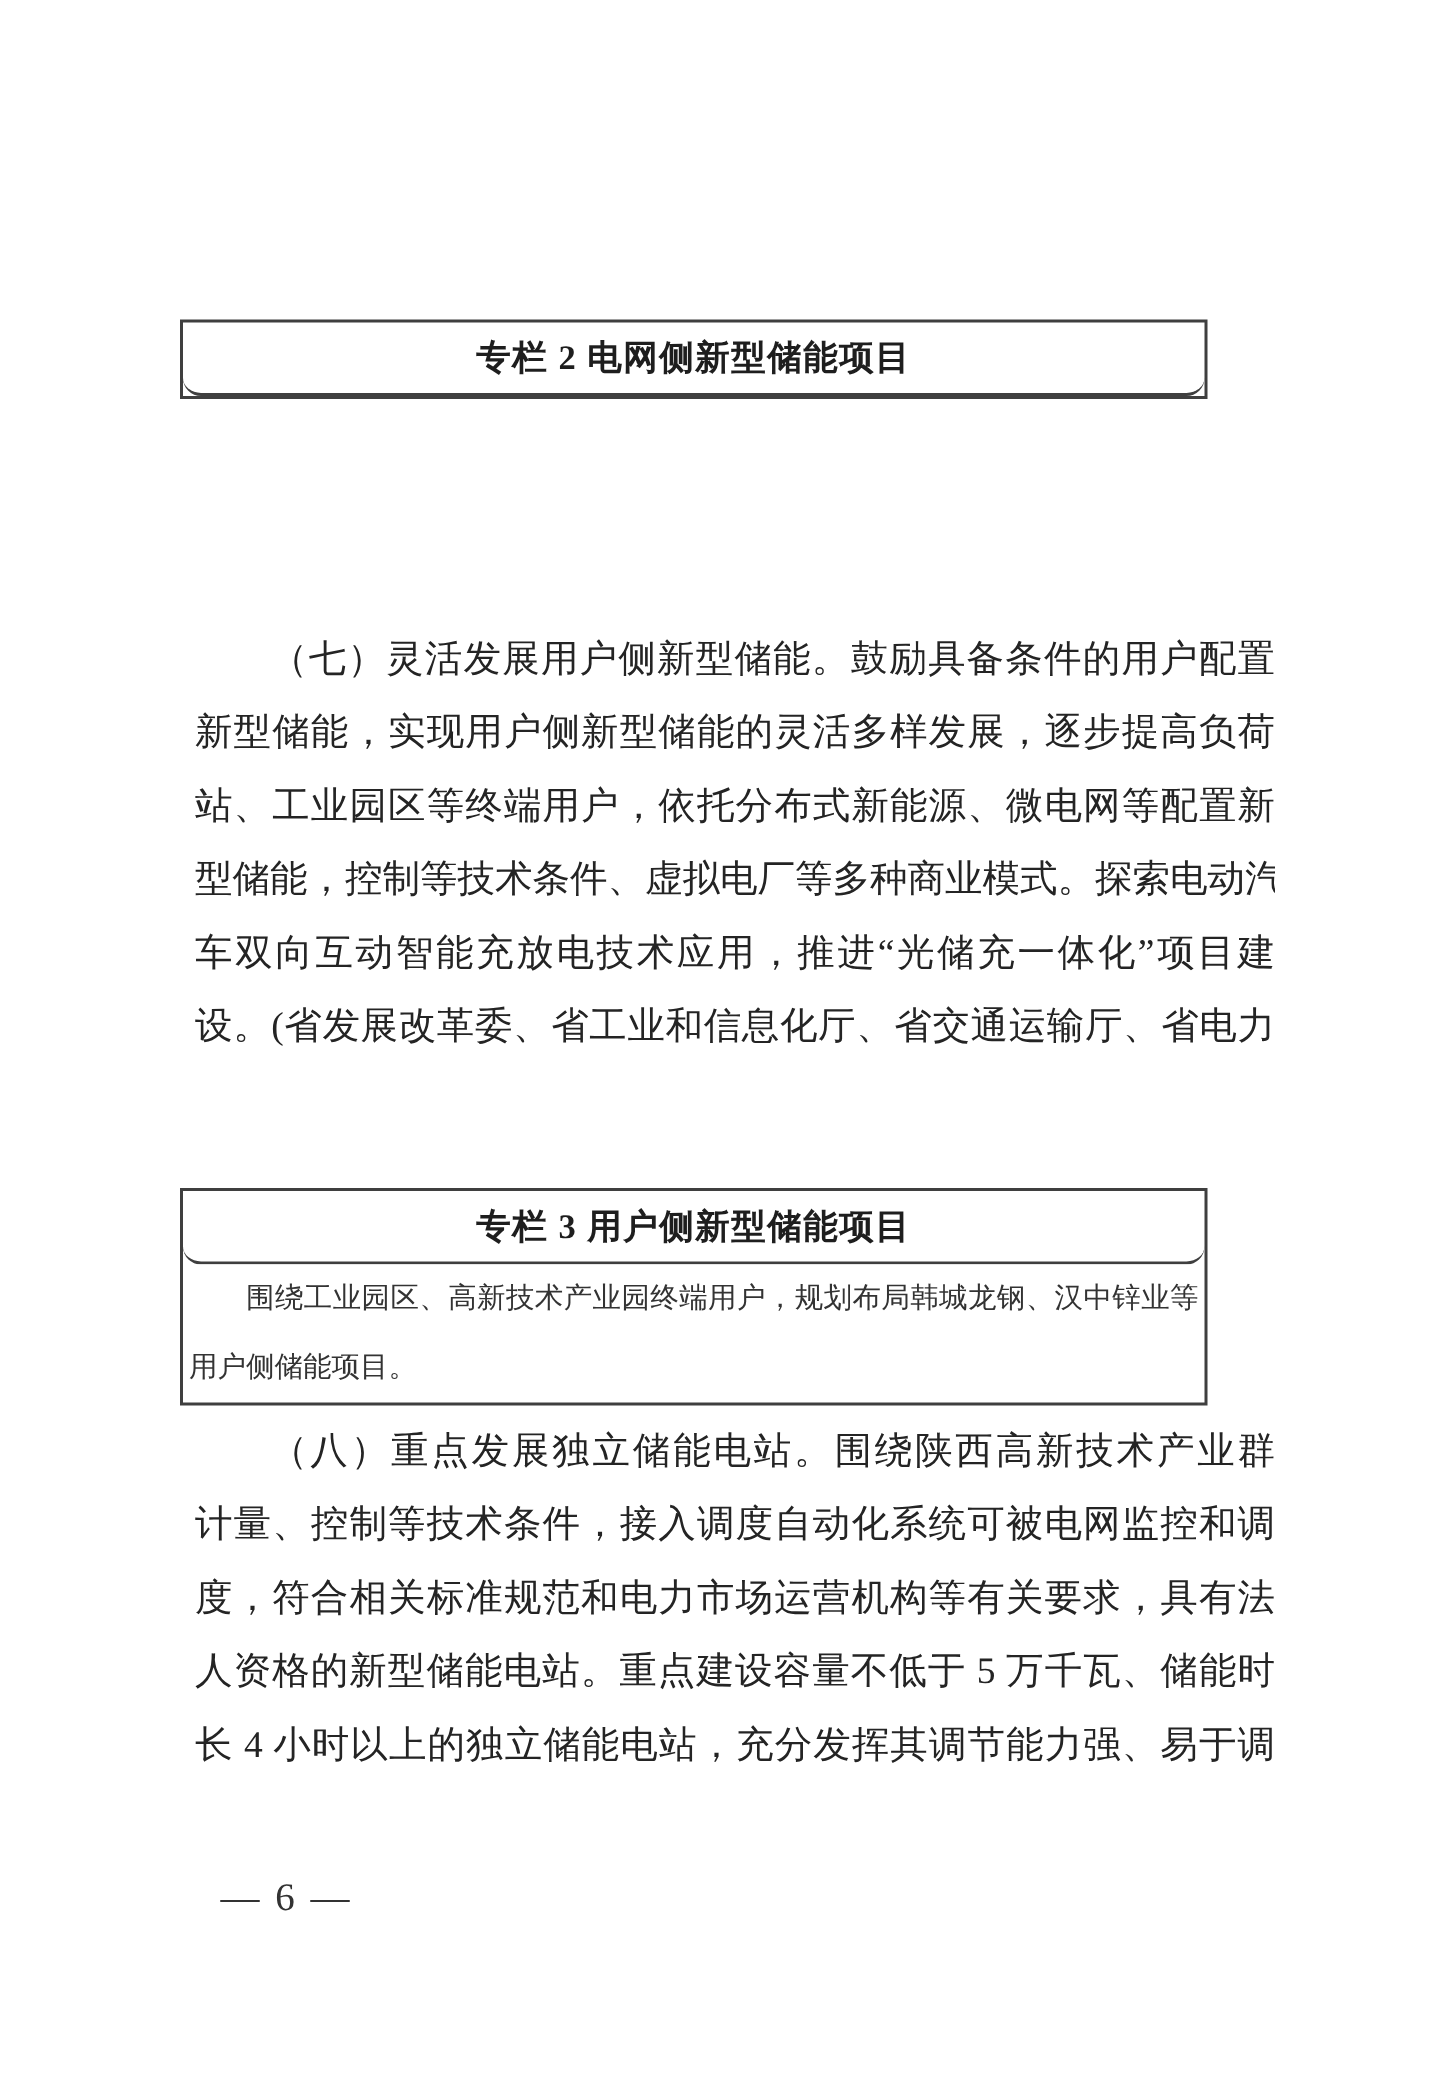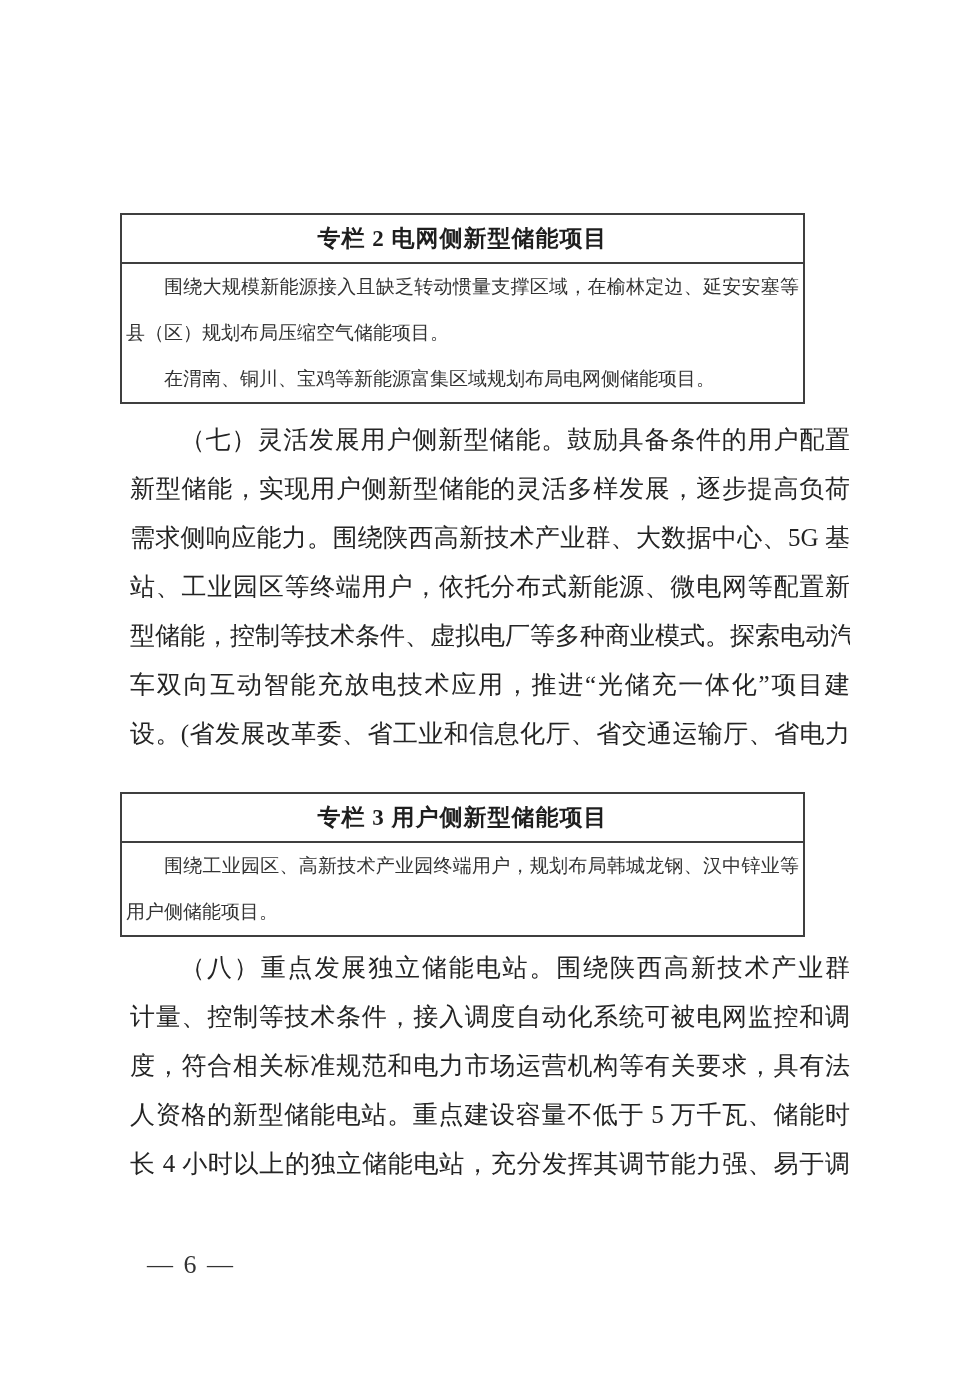--- a/index.html
+++ b/index.html
@@ -26,20 +26,21 @@
   .box-title {
     height: 47px;
     border-bottom: 2px solid #3f3f3f;
     display: flex;
     align-items: center;
     justify-content: center;
     font-weight: 700;
     font-size: 23px;
     color: #1e1e1e;
     letter-spacing: 1px;
+    border-radius: 12px;
   }
   .box-body { padding: 0 4px; }
   .box-line {
     height: 46px;
     line-height: 46px;
     font-size: 19px;
     color: #333333;
     text-align: justify;
     text-align-last: justify;
     overflow: hidden;
@@ -78,31 +79,25 @@
     letter-spacing: 2px;
   }
 </style>
 </head>
 <body>
 
 <div class="page">
 
   <div class="column-box box-2">
     <div class="box-title">专栏 2 电网侧新型储能项目</div>
-    <div class="box-body">
-      <div class="box-line indent">围绕大规模新能源接入且缺乏转动惯量支撑区域，在榆林定边、延安安塞等</div>
-      <div class="box-line short">县（区）规划布局压缩空气储能项目。</div>
-      <div class="box-line short indent">在渭南、铜川、宝鸡等新能源富集区域规划布局电网侧储能项目。</div>
-    </div>
   </div>
 
   <div class="para para-7">
     <div class="p-line indent">（七）灵活发展用户侧新型储能。鼓励具备条件的用户配置</div>
     <div class="p-line">新型储能，实现用户侧新型储能的灵活多样发展，逐步提高负荷</div>
-    <div class="p-line">需求侧响应能力。围绕陕西高新技术产业群、大数据中心、5G 基</div>
     <div class="p-line">站、工业园区等终端用户，依托分布式新能源、微电网等配置新</div>
     <div class="p-line">型储能，控制等技术条件、虚拟电厂等多种商业模式。探索电动汽</div>
     <div class="p-line">车双向互动智能充放电技术应用，推进“光储充一体化”项目建</div>
     <div class="p-line">设。(省发展改革委、省工业和信息化厅、省交通运输厅、省电力</div>
   </div>
 
   <div class="column-box box-3">
     <div class="box-title">专栏 3 用户侧新型储能项目</div>
     <div class="box-body">
       <div class="box-line indent">围绕工业园区、高新技术产业园终端用户，规划布局韩城龙钢、汉中锌业等</div>

